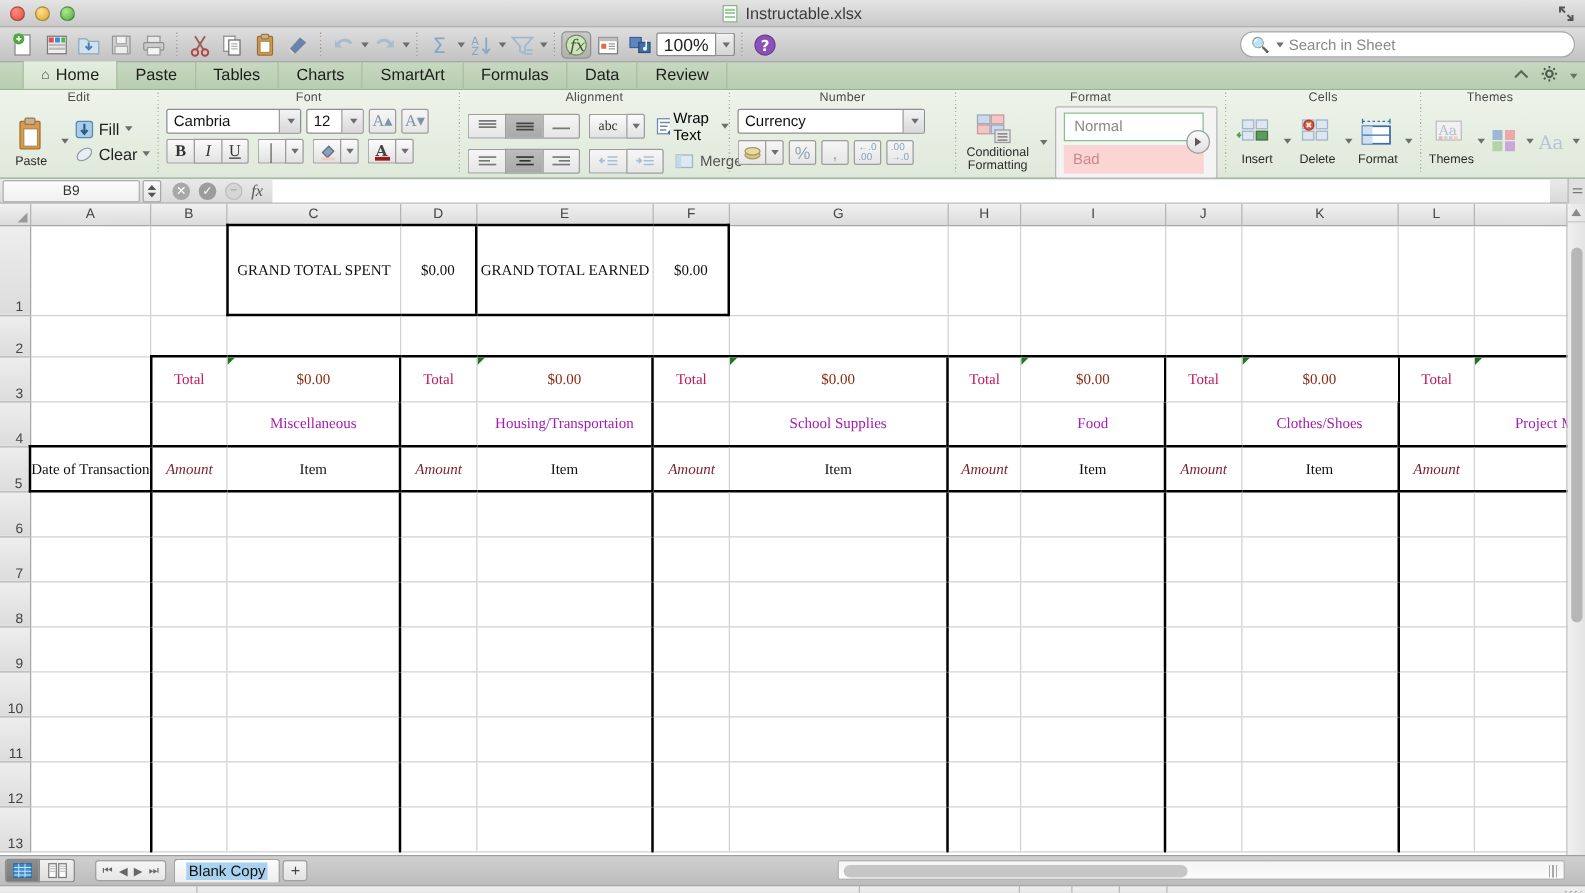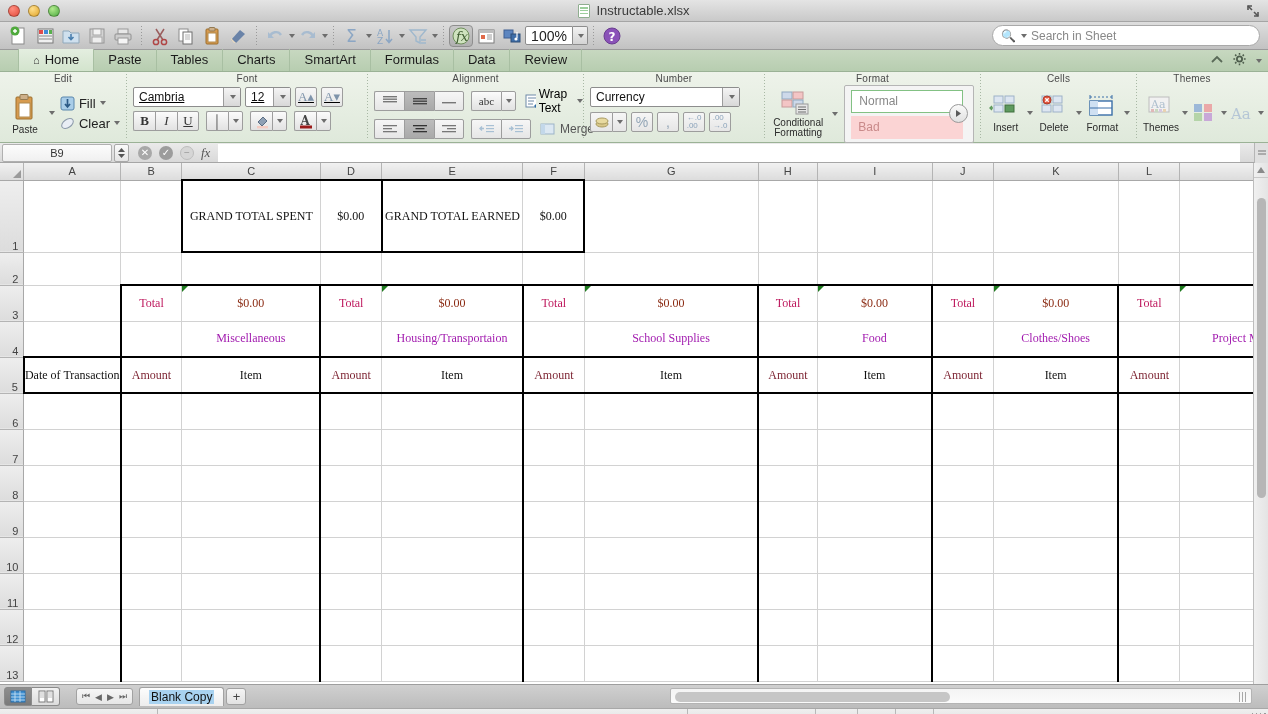--- a/index.html
+++ b/index.html
@@ -237,21 +237,21 @@
   }
   td.bt { border-top: 2px solid #000; }
   td.bb { border-bottom: 2px solid #000; }
   td.bl { border-left: 2px solid #000; }
   td.br2 { border-right: 2px solid #000; }
   .c-spent { background:#f9c6c6; color:#111; }
   .c-earned { background:#c3e6c6; color:#111; }
   .c-total-lbl { background:#d8cfe8; color:#be185d; }
   .c-total-val { background:#fff; color:#8b2b13; position:relative; }
   .c-cat { background:#bde0f4; color:#a21caf; }
-  .c-amount { background:#d8cfe8; color:#7a1f2e; }
+  .c-amount { background:#d8cfe8; color:#7a1f2e;font-style:italic; }
   .c-item { background:#fbded2; color:#111; }
   .c-date { background:#bfe3c0; color:#111; font-size:10px; line-height:11px; }
   .cmt:after {
     content:""; position:absolute; left:0; top:0;
     border-top: 6px solid #1e7a1e; border-right: 6px solid transparent;
   }
 
   
   .vscroll {
     position:absolute; right:0; top:0; width:15px; height:521px;
@@ -561,21 +561,21 @@
             <span class="caret-s"></span>
           </div>
         </div>
       </div>
     </div>
     <div class="grp-sep"></div>
 
     <div class="grp" style="width:240px;">
       <div class="grp-title">Font</div>
       <div class="grp-body" style="flex-direction:column;align-items:flex-start;gap:4px;padding-top:2px;">
-        <div style="display:flex;gap:4px;align-items:center;text-decoration:underline;">
+        <div style="display:flex;gap:4px;align-items:center;">
           <div class="fontname">
             <span>Cambria</span>
             <span class="fldarrow">
                 <span class="caret-s"></span>
               </span>
           </div>
           <div class="fontsize">
             <span>12</span>
             <span class="fldarrow">
                 <span class="caret-s"></span>

